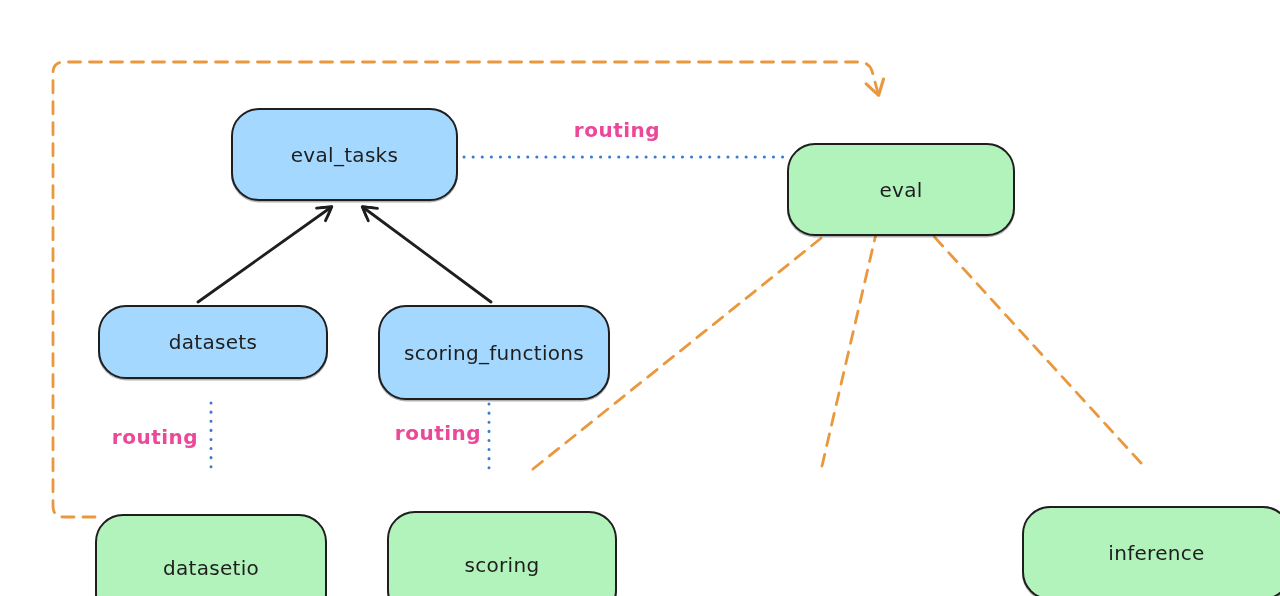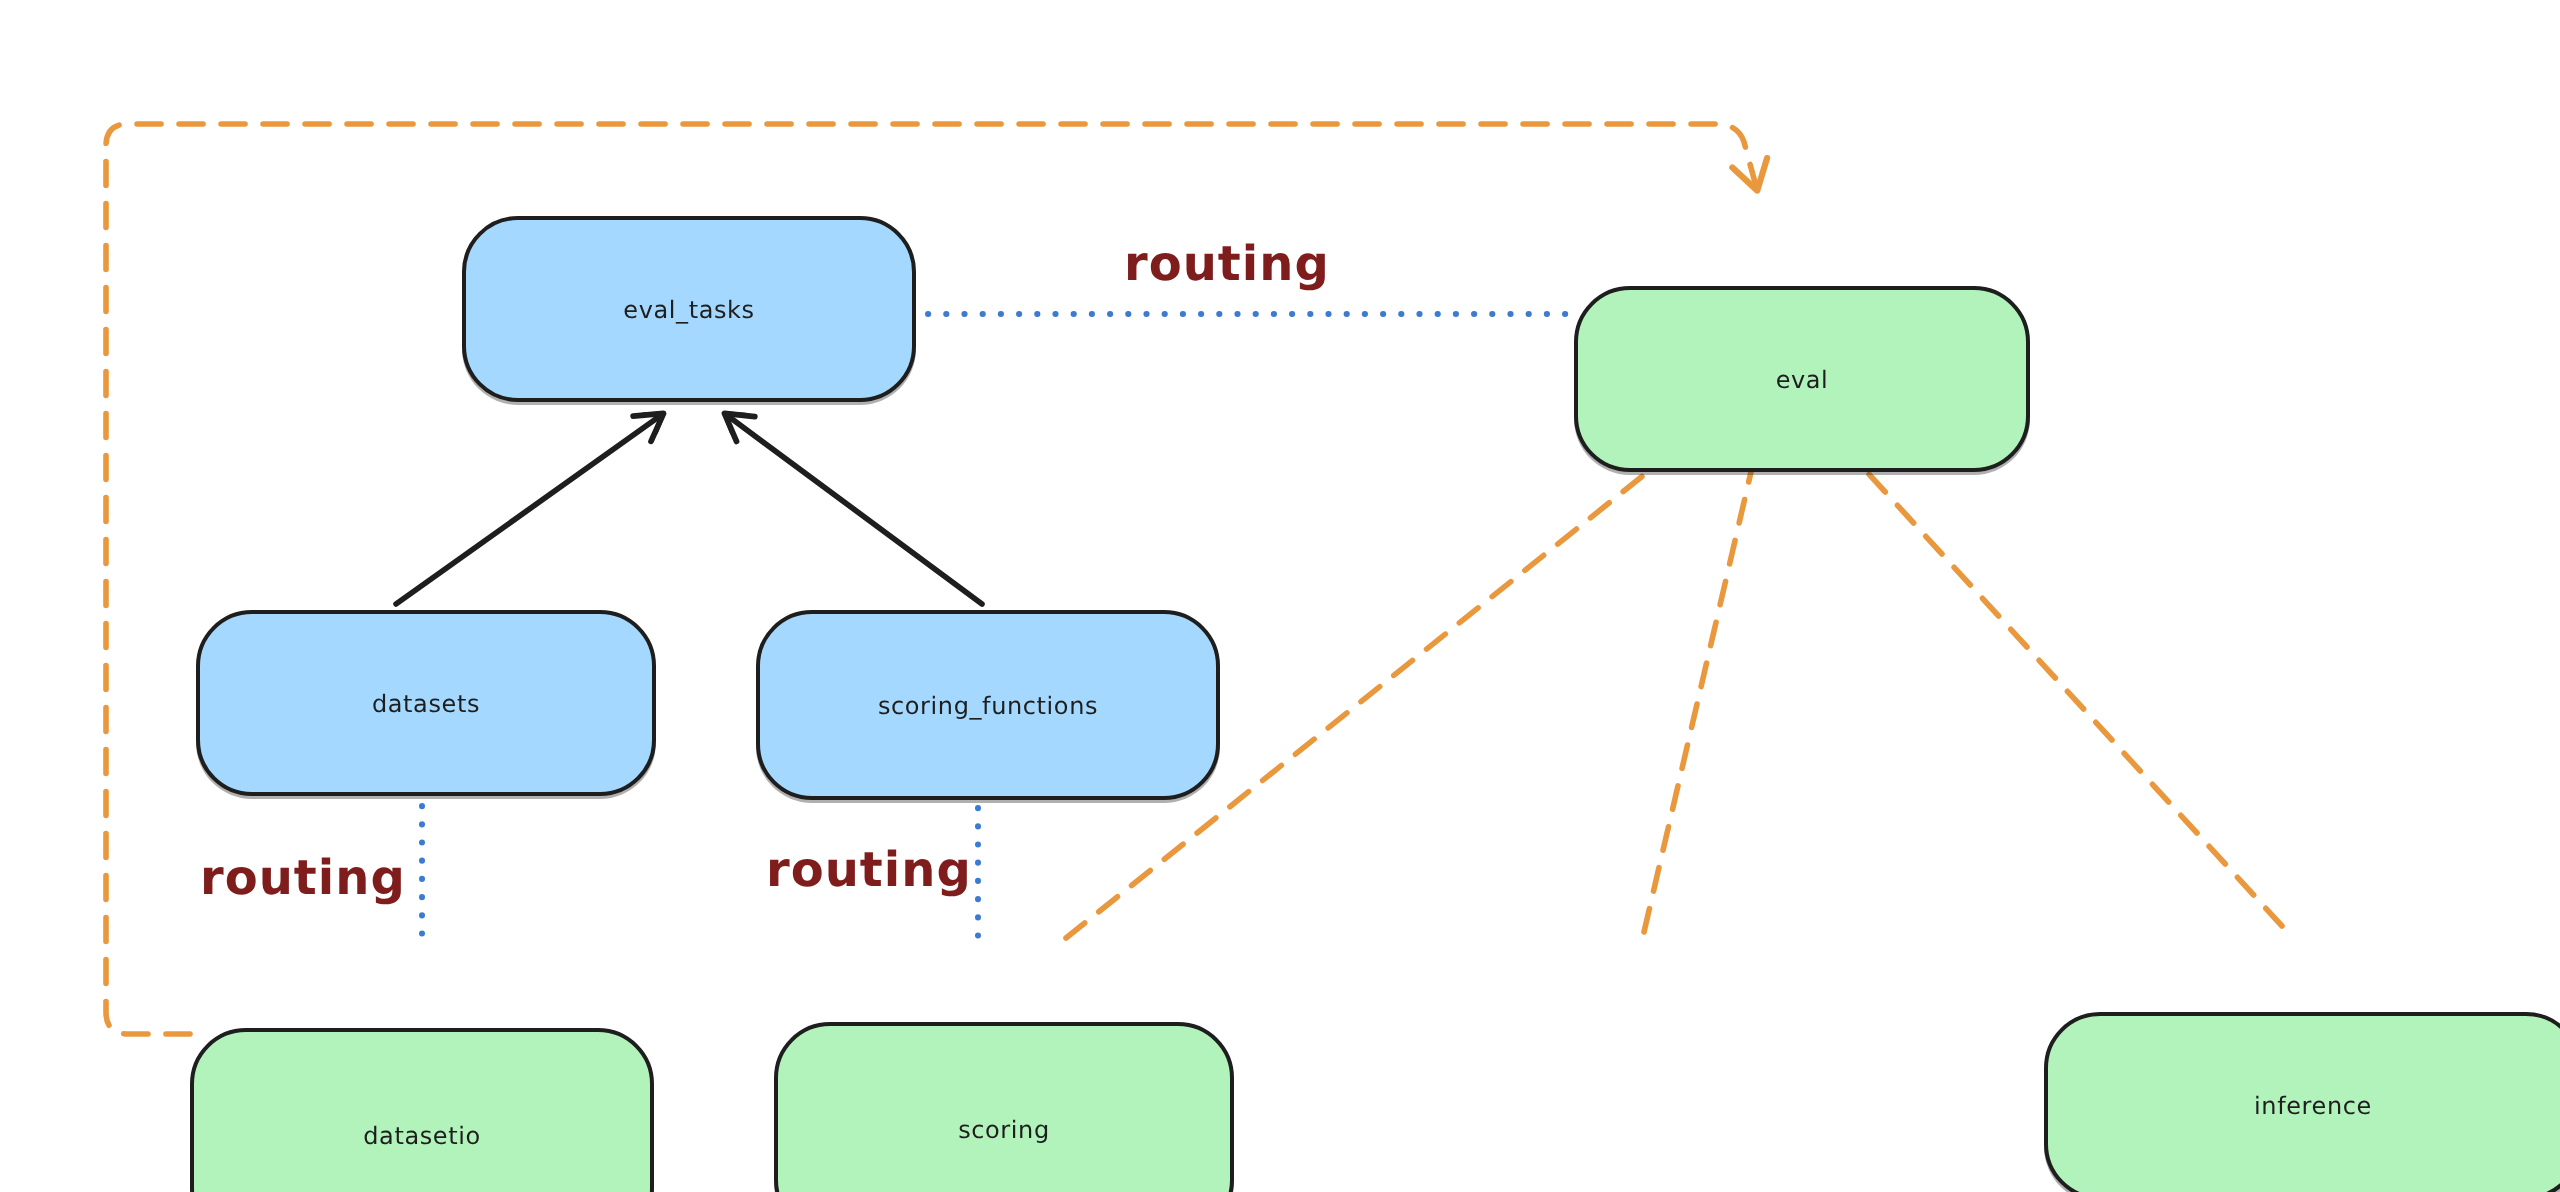--- a/index.html
+++ b/index.html
@@ -21,45 +21,45 @@
     pointer-events: none;
   }
   .node {
     position: absolute;
     display: flex;
     align-items: center;
     justify-content: center;
     border: 2.5px solid #1e1e1e;
     border-radius: 28px;
     box-sizing: border-box;
-    font-size: 12px;
+    font-size: 20px;
     color: #1e1e1e;
     letter-spacing: 0.3px;
     box-shadow: 0 1.5px 0 rgba(30,30,30,0.35);
   }
   .node-blue  { background: #a5d8ff; }
   .node-green { background: #b2f2bb; margin-top: 38px; }
 
   
   #node-eval_tasks        { left: 231px; top: 108px; width: 227px; height: 93px; }
   #node-eval              { left: 787px; top: 105px; width: 228px; height: 93px; }
-  #node-datasets          { left:  98px; top: 305px; width: 230px; height: 93px; }
+  #node-datasets          { left:  98px; top: 305px; width: 230px; height: 74px; }
   #node-scoring_functions { left: 378px; top: 305px; width: 232px; height: 95px; }
   #node-datasetio         { left:  95px; top: 476px; width: 232px; height: 108px; }
   #node-scoring           { left: 387px; top: 473px; width: 230px; height: 107px; }
   #node-agents            { left: 708px; top: 472px; width: 232px; height: 93px; }
   #node-inference         { left: 1022px; top: 468px; width: 269px; height: 94px; }
 
   .edge-label {
     position: absolute;
     width: 110px;
-    text-align: left;
-    font-size: 24px;
+    text-align: center;
+    font-size: 20px;
     font-weight: bold;
-    color: #7f1d1d;
+    color: #ec4899;
     letter-spacing: 0.5px;
   }
   #edge-label-routing-top    { left: 562px; top: 118px; }
   #edge-label-routing-left   { left: 100px; top: 425px; }
   #edge-label-routing-middle { left: 383px; top: 421px; }
 </style>
 </head>
 <body>
 
 <div class="canvas">

